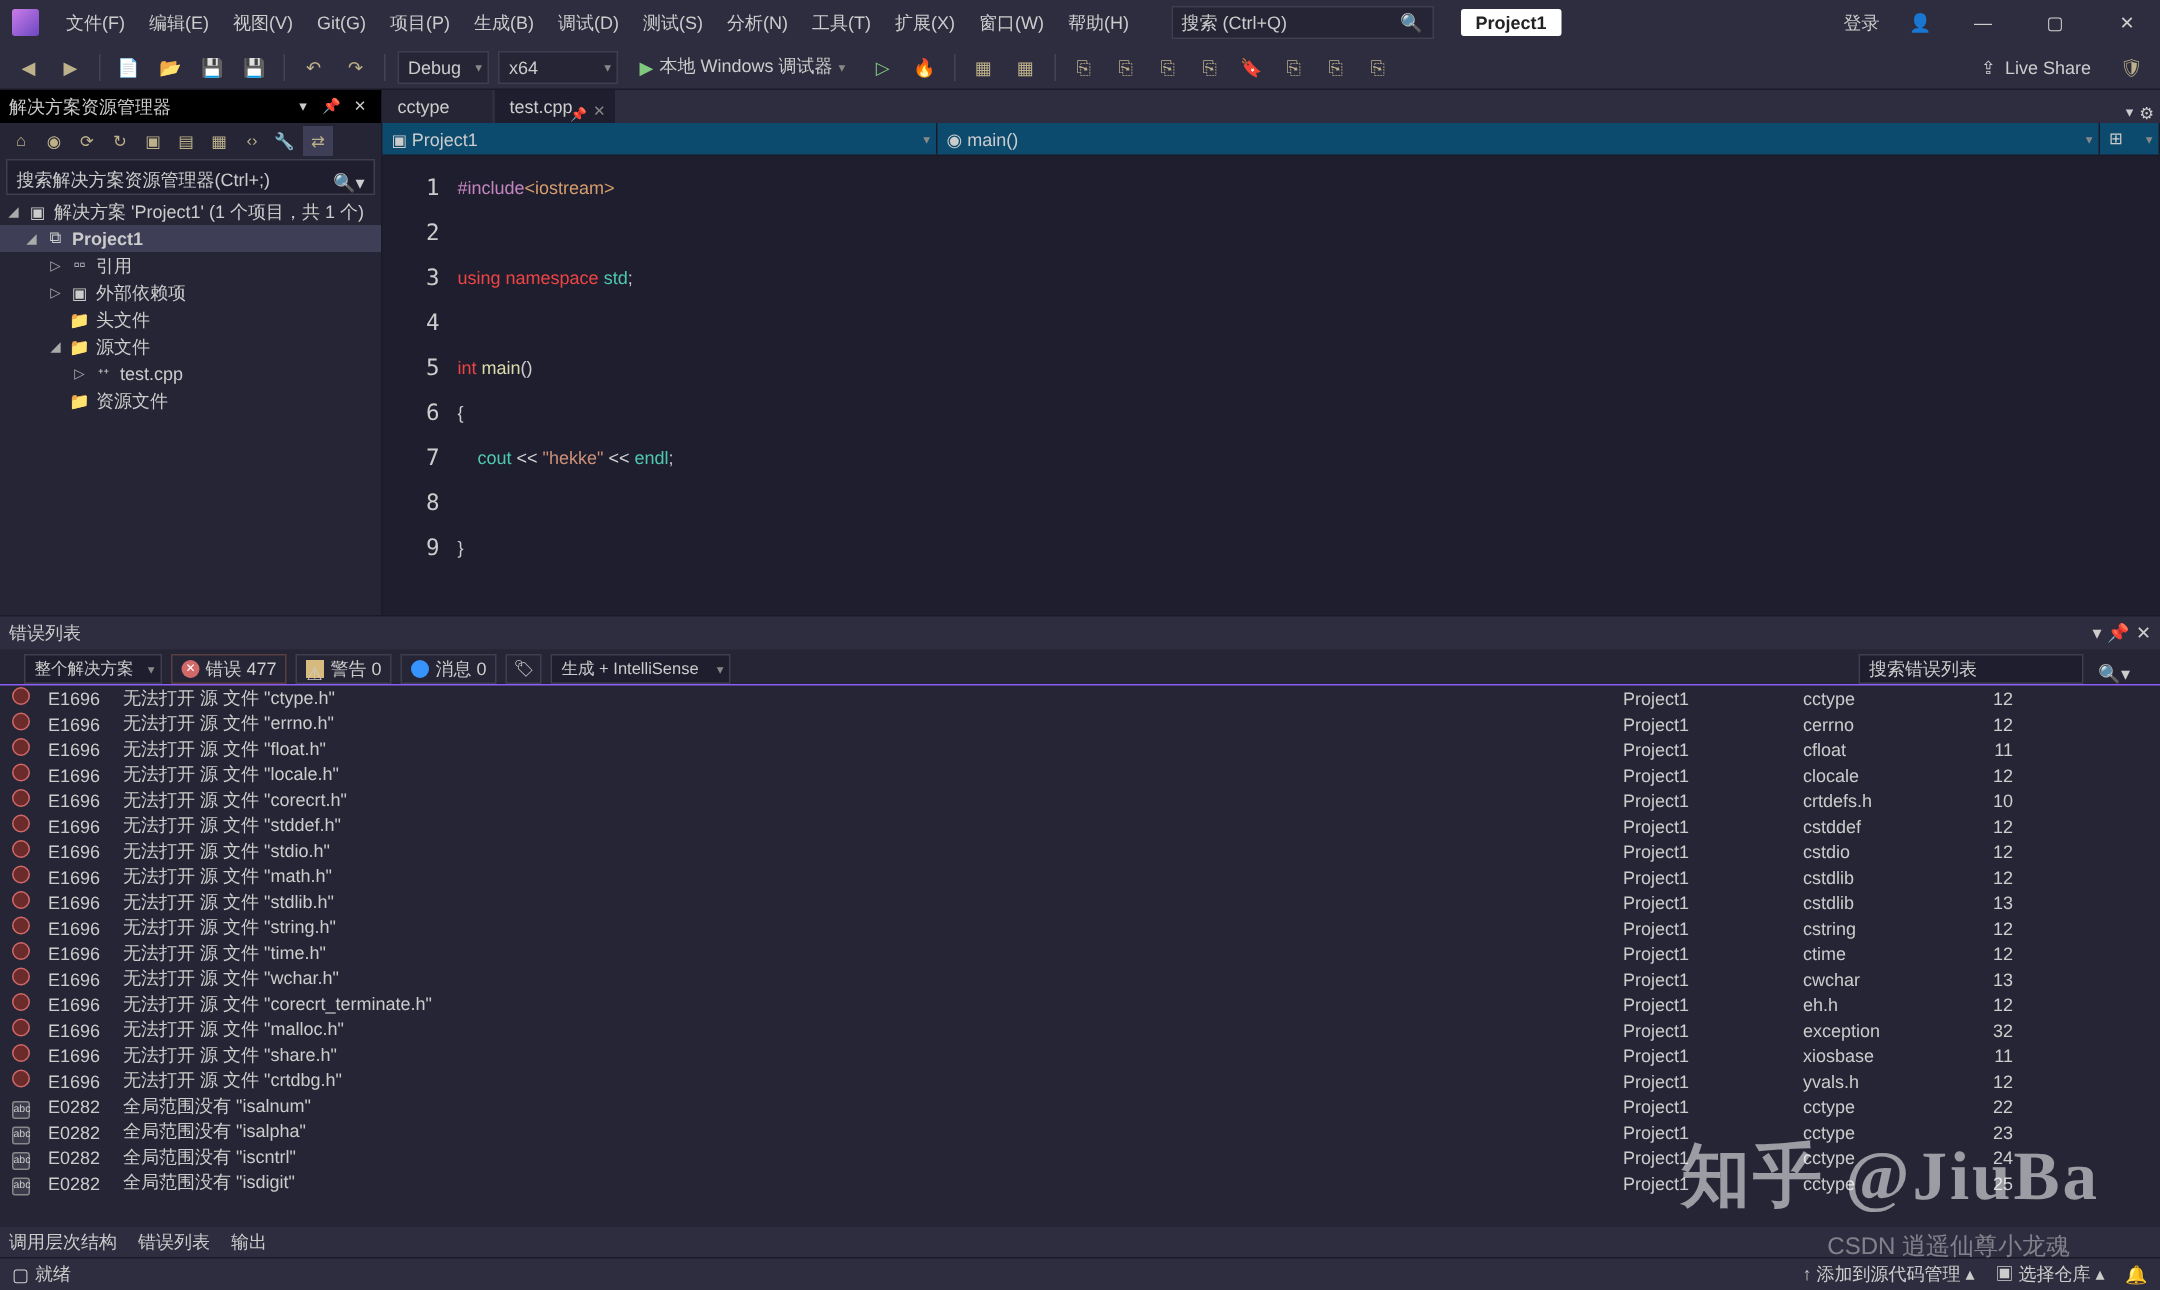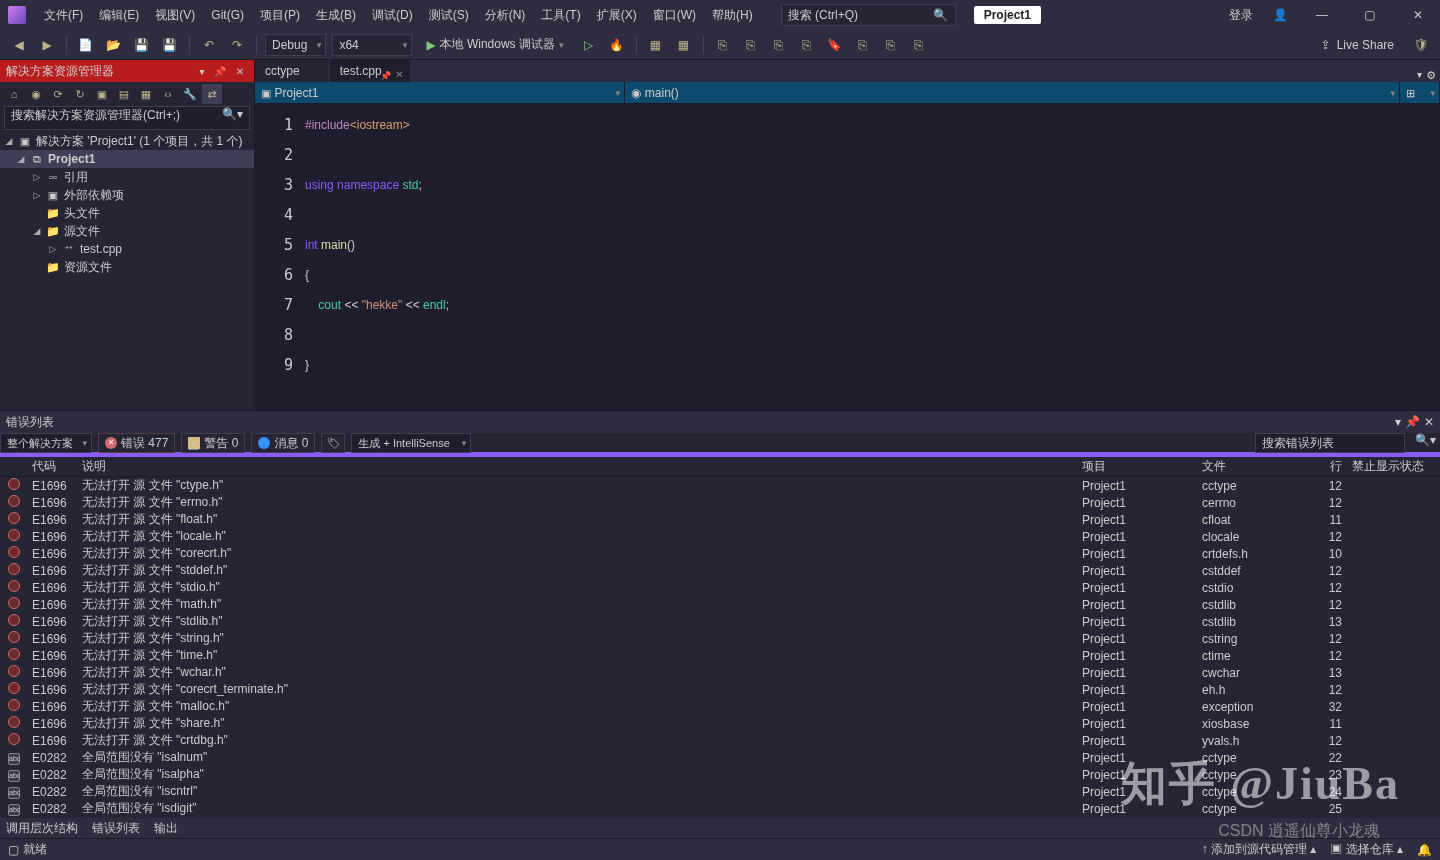--- a/index.html
+++ b/index.html
@@ -16,26 +16,26 @@
 .toolbar{height:30px;background:#2d2d3f;border-bottom:1px solid #1a1a28;display:flex;align-items:center;padding:0 8px;gap:6px}
 .tbtn{width:22px;height:22px;display:flex;align-items:center;justify-content:center;color:#bdb18a;border-radius:2px}
 .tbar-sep{width:1px;height:18px;background:#444457;margin:0 2px}
 .config-dd{height:22px;background:#252535;border:1px solid #3e3e50;padding:0 18px 0 6px;line-height:20px;position:relative;min-width:50px}
 .config-dd::after{content:"▾";position:absolute;right:4px;color:#888;font-size:9px}
 .run-btn{display:flex;align-items:center;gap:4px;padding:0 8px;height:22px}
 .run-btn .play{color:#7fc97f}
 .liveshare{margin-left:auto;display:flex;align-items:center;gap:6px;padding:0 10px}
 .main{display:flex;height:calc(100% - 30px - 30px - 22px)}
 .sidebar{width:255px;background:#252535;display:flex;flex-direction:column;border-right:1px solid #1a1a28}
-.panel-hdr{height:22px;background:#b91c1c;display:flex;align-items:center;padding:0 6px;font-size:11px}
+.panel-hdr{height:22px;background:#000000;display:flex;align-items:center;padding:0 6px;font-size:11px}
 .panel-hdr .icons{margin-left:auto;display:flex;gap:3px}
 .panel-hdr .icons span{width:16px;text-align:center;font-size:10px}
 .se-toolbar{height:24px;display:flex;align-items:center;padding:0 4px;gap:2px}
 .se-toolbar .tb{width:20px;height:20px;display:flex;align-items:center;justify-content:center;font-size:11px;color:#bdb18a}
-.se-search{height:24px;margin:0 4px;background:#1e1e2e;border:1px solid #3e3e50;padding:0 6px;display:flex;align-items:flex-start;color:#888;font-size:11px}
+.se-search{height:24px;margin:0 4px;background:#1e1e2e;border:1px solid #3e3e50;padding:0 6px;display:flex;align-items:flex-end;color:#888;font-size:11px}
 .se-search .sicon{margin-left:auto}
 .tree{padding:2px 0;overflow:auto}
 .tree-row{display:flex;align-items:center;height:18px;padding:0 4px;gap:4px}
 .tree-row.sel{background:#3e3e56}
 .tree-row .caret{width:10px;text-align:center;font-size:9px;color:#aaa}
 .tree-row .ticon{width:14px;text-align:center;font-size:11px}
 .tree-row .tlabel{white-space:nowrap}
 .bold{font-weight:600}
 .editor-area{flex:1;display:flex;flex-direction:column;min-width:0}
 .tabs{height:22px;background:#2d2d3f;display:flex;align-items:flex-end}
@@ -44,35 +44,35 @@
 .tab .x{position:absolute;right:6px;top:4px;font-size:10px;color:#888}
 .tab .pin{position:absolute;right:18px;top:5px;font-size:9px;color:#888}
 .nav-dd-row{height:22px;background:#0c4a6e;border-bottom:1px solid #1a1a28;display:flex}
 .nav-dd{flex:1;border-right:1px solid #1a1a28;padding:0 6px;line-height:22px;position:relative;font-size:11px;overflow:hidden;white-space:nowrap}
 .nav-dd::after{content:"▾";position:absolute;right:4px;color:#888;font-size:9px}
 .nav-dd.small{flex:0 0 40px}
 .code-wrap{flex:1;display:flex;background:#1e1e2e;overflow:hidden;position:relative}
 .gutter{width:50px;background:#1e1e2e;text-align:right;padding:6px 12px 0 0;color:#6b6b85}
 .gutter div{height:30px;line-height:30px;font-family:Consolas,monospace;font-size:15px}
 .code{flex:1;padding:6px 0 0 0;font-family:Consolas,monospace;font-size:17px;line-height:30px;white-space:pre}
-.code .kw{color:#8b5cf6}
+.code .kw{color:#ef4444}
 .code .inc{color:#c586c0}
 .code .lib{color:#d69d6e}
 .code .type{color:#4ec9b0}
 .code .str{color:#ce9178}
 .code .fn{color:#dcdcaa}
 .code .s{color:#ccc}
 .code .op{color:#d4d4d4}
 .status-strip{height:22px;background:#252535;border-top:1px solid #1a1a28;display:flex;align-items:center;padding:0 8px;font-size:11px;gap:14px}
 .status-strip .ok{color:#6cb26c}
 .status-strip .right{margin-left:auto;display:flex;gap:14px}
 .bottom-panel{position:absolute;left:0;right:0;top:410px;bottom:22px;background:#252535;display:flex;flex-direction:column;border-top:1px solid #1a1a28}
 .bp-hdr{height:22px;background:#2d2d3f;display:flex;align-items:center;padding:0 6px;font-size:11px}
 .bp-hdr .icons{margin-left:auto;display:flex;gap:4px;font-size:10px}
-.bp-toolbar{height:24px;display:flex;align-items:flex-start;padding:0 0;gap:6px;border-bottom:5px solid #8b5cf6}
+.bp-toolbar{height:24px;display:flex;align-items:flex-end;padding:0 16px;gap:6px;border-bottom:1px solid #8b5cf6}
 .bp-dd{height:20px;background:#1e1e2e;border:1px solid #3e3e50;padding:0 18px 0 6px;line-height:18px;position:relative;min-width:90px;font-size:11px}
 .bp-dd::after{content:"▾";position:absolute;right:4px;color:#888;font-size:9px}
 .pill{height:20px;border:1px solid #3e3e50;padding:0 6px;line-height:18px;display:flex;align-items:center;gap:4px;font-size:11px}
 .pill.err{border-color:#5a3e3e}
 .pill .dot-r{width:12px;height:12px;border-radius:50%;background:#d16969;display:inline-flex;align-items:center;justify-content:center;font-size:8px;color:#fff}
 .pill .dot-y{width:12px;height:12px;background:#d7ba7d;display:inline-block}
 .pill .dot-b{width:12px;height:12px;border-radius:50%;background:#3794ff;display:inline-block}
 .bp-search{margin-left:auto;width:150px;height:20px;background:#1e1e2e;border:1px solid #3e3e50;padding:0 6px;color:#888;font-size:11px;line-height:18px}
 .err-head{height:20px;display:flex;padding:0 8px;align-items:center;font-size:11px;border-bottom:1px solid #1a1a28}
 .err-list{flex:1;overflow:auto}
@@ -301,29 +301,20 @@
       </div>
     <div class="pill">
         <span class="dot-b"></span>
         <span>消息 0</span>
       </div>
     <div class="pill" style="padding:0 4px">🏷</div>
     <div class="bp-dd" style="min-width:120px">生成 + IntelliSense</div>
     <div class="bp-search"><span>搜索错误列表</span></div>
     <span style="padding:0 4px">🔍▾</span>
   </div>
-  <div class="err-head">
-    <div class="c-icon"></div>
-    <div class="c-code">代码</div>
-    <div class="c-desc">说明</div>
-    <div class="c-proj">项目</div>
-    <div class="c-file">文件</div>
-    <div class="c-line">行</div>
-    <div class="c-supp">禁止显示状态</div>
-  </div>
   <div class="err-list" id="errlist">
       <div class="err-row">
         <div class="c-icon"><span class="eicon"></span></div>
         <div class="c-code">E1696</div>
         <div class="c-desc">无法打开 源 文件 "ctype.h"</div>
         <div class="c-proj">Project1</div>
         <div class="c-file">cctype</div>
         <div class="c-line">12</div>
         <div class="c-supp"></div>
       </div>

